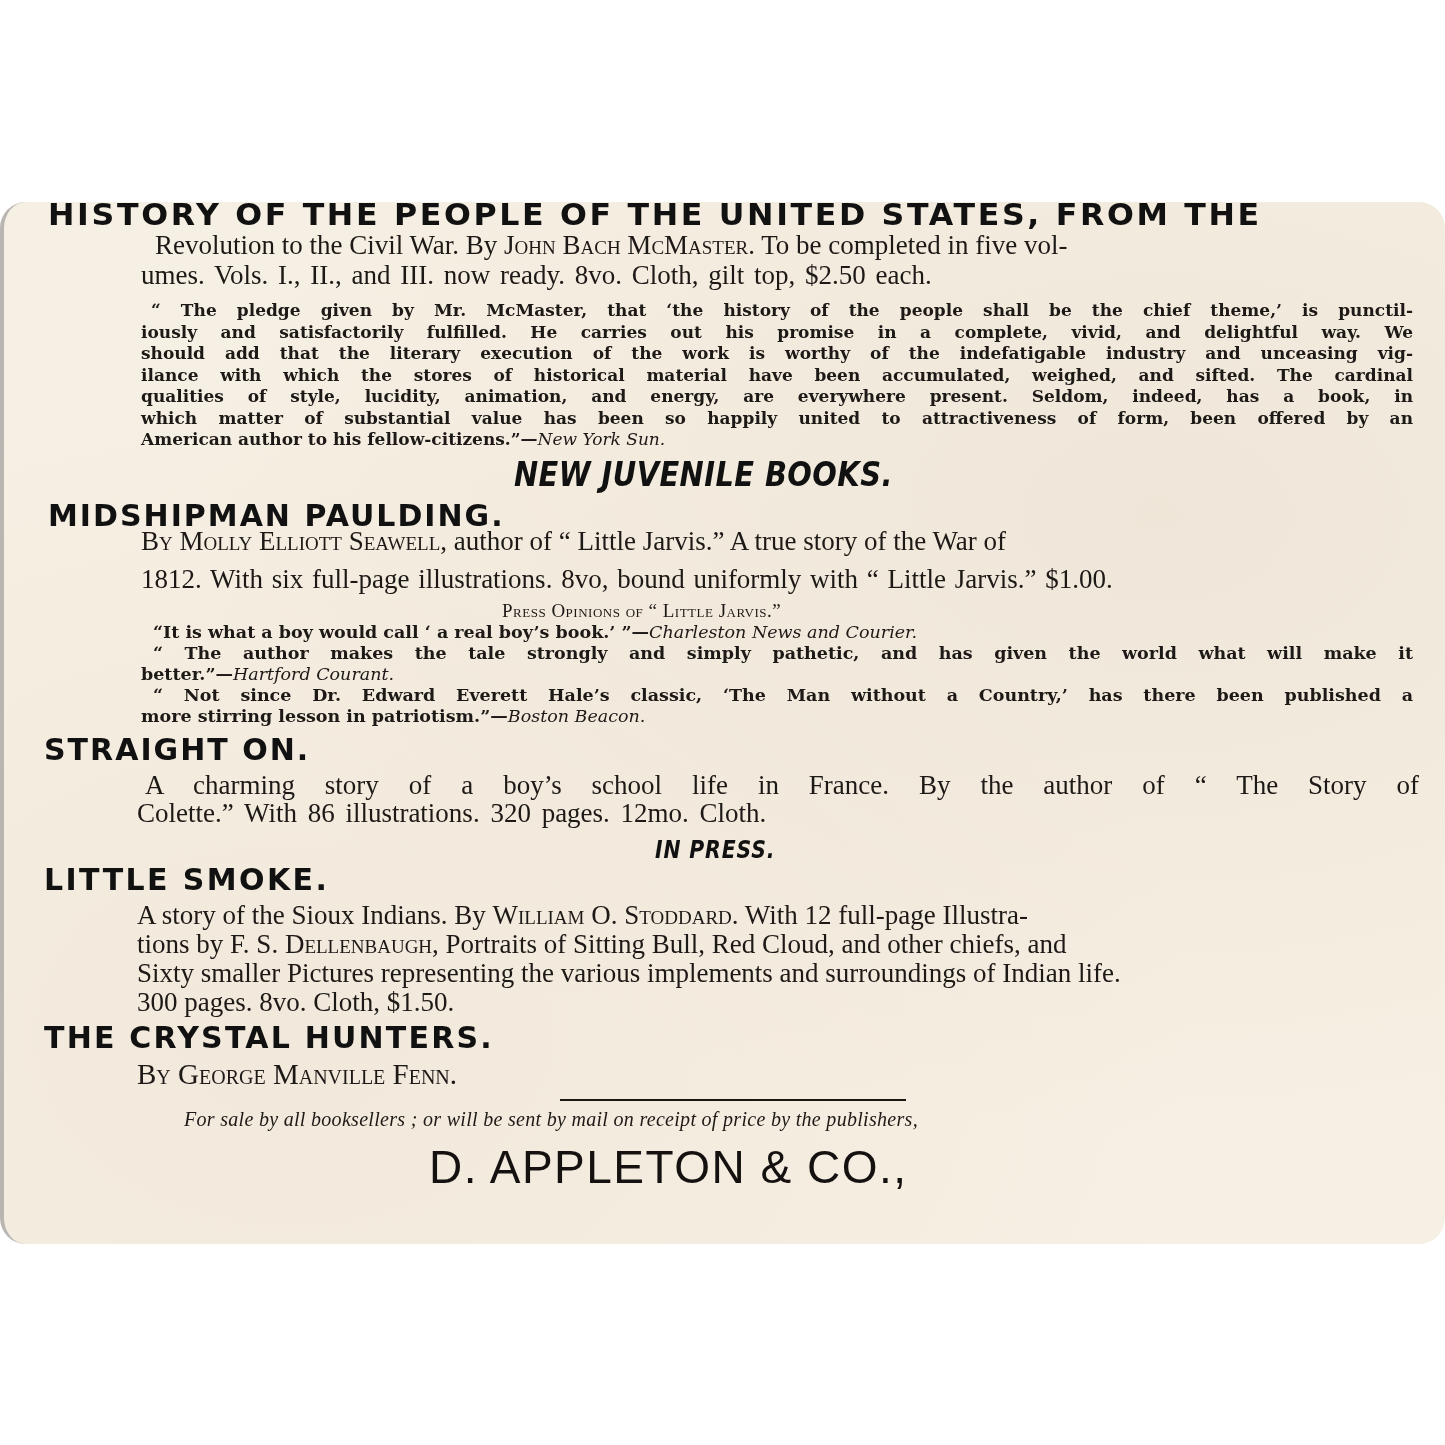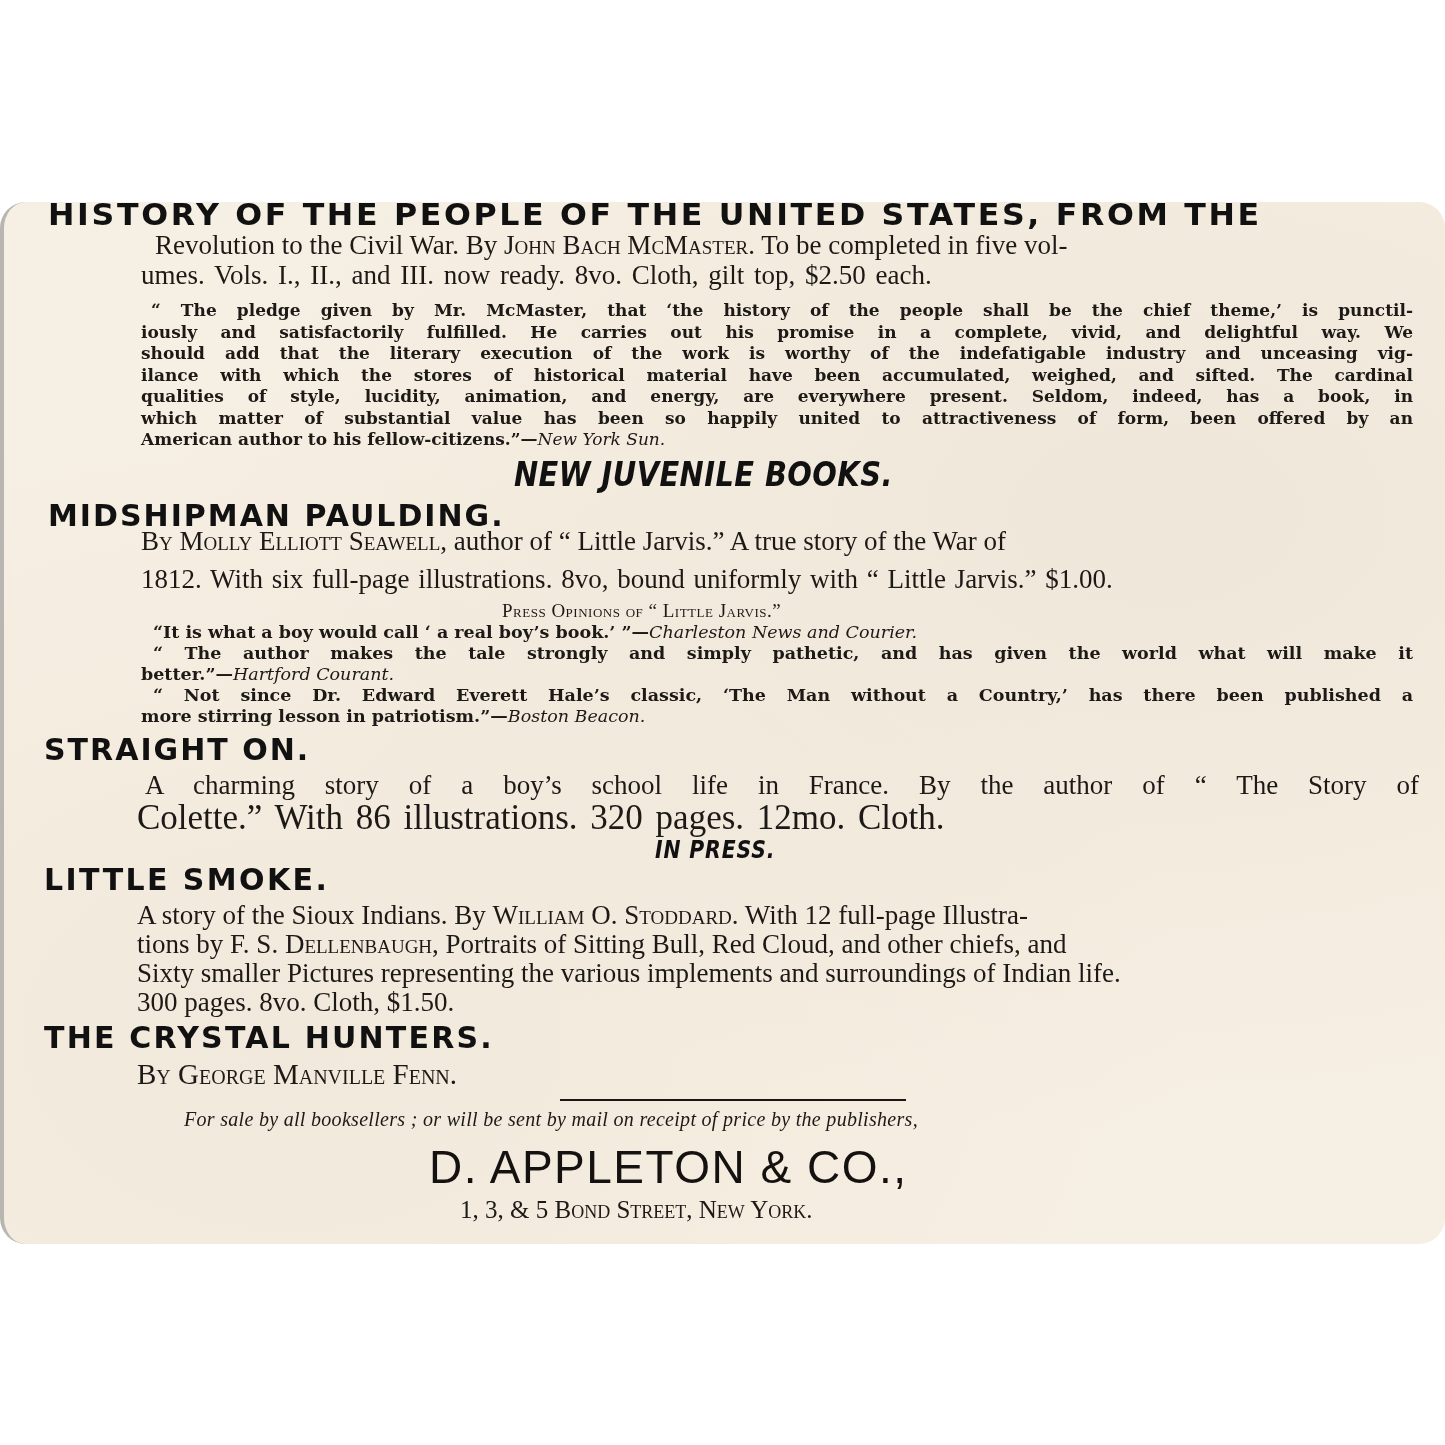--- a/index.html
+++ b/index.html
@@ -63,38 +63,35 @@
   <div class="abs clar" style="left:137px; top:420px; font-size:17.5px; line-height:21px; width:1272px;">
     <div style="padding-left:12px;"><span>“It is what a boy would call ‘ a real boy’s book.’ ”—</span><i style="font-weight:normal;">Charleston News and Courier.</i></div>
     <div class="just" style="padding-left:12px;">“ The author makes the tale strongly and simply pathetic, and has given the world what will make it</div>
     <div><span>better.”—</span><i style="font-weight:normal;">Hartford Courant.</i></div>
     <div class="just" style="padding-left:12px;">“ Not since Dr. Edward Everett Hale’s classic, ‘The Man without a Country,’ has there been published a</div>
     <div><span>more stirring lesson in patriotism.”—</span><i style="font-weight:normal;">Boston Beacon.</i></div>
   </div>
 
   <div class="abs gothic" style="left:40px; top:530px; font-size:30px; letter-spacing:2px;">STRAIGHT ON.</div>
   <div class="abs roman just" style="left:133px; top:568px; font-size:27px; width:1274px;margin-left:8px;">A charming story of a boy’s school life in France.   By the author of “ The Story of</div>
-  <div class="abs roman" style="left:133px; top:596px; font-size:35px; word-spacing:4px;">Colette.”  With 86 illustrations.  320 pages.  12mo.  Cloth.</div>
+  <div class="abs roman" style="left:133px; top:596px; font-size:27px; word-spacing:4px;">Colette.”  With 86 illustrations.  320 pages.  12mo.  Cloth.</div>
   <div class="abs gothic" style="left:651px; top:634px; font-size:24px; font-style:italic; letter-spacing:1px; transform:scaleX(0.85); transform-origin:left;">IN PRESS.</div>
 
   <div class="abs gothic" style="left:40px; top:660px; font-size:30px; letter-spacing:2.4px;">LITTLE SMOKE.</div>
   <div class="abs roman" style="left:133px; top:698px; font-size:27px; width:1274px;">
     <span>A story of the Sioux Indians.  By </span><span class="sc">William O. Stoddard</span><span>.  With 12 full-page Illustra-</span>
   </div>
   <div class="abs roman" style="left:133px; top:727px; font-size:27px; width:1274px;">
     <span>tions by F. S. </span><span class="sc">Dellenbaugh</span><span>, Portraits of Sitting Bull, Red Cloud, and other chiefs, and</span>
   </div>
   <div class="abs roman" style="left:133px; top:756px; font-size:27px;">Sixty smaller Pictures representing the various implements and surroundings of Indian life.</div>
   <div class="abs roman" style="left:133px; top:785px; font-size:27px;">300 pages.   8vo.   Cloth, $1.50.</div>
 
   <div class="abs gothic" style="left:40px; top:818px; font-size:30px; letter-spacing:2.2px;">THE CRYSTAL HUNTERS.</div>
   <div class="abs roman" style="left:133px; top:856px; font-size:29px;">
     <span class="sc">By </span><span class="sc">George Manville Fenn.</span>
   </div>
 
   <div class="rule" style="left:556px; top:897px; width:346px; height:2px;"></div>
   <div class="abs roman" style="left:180px; top:906px; font-size:20px; font-style:italic; letter-spacing:0.3px;">For sale by all booksellers ; or will be sent by mail on receipt of price by the publishers,</div>
   <div class="abs" style="left:425px; top:938px; font-family:'Liberation Sans', sans-serif; font-size:46px; letter-spacing:1.5px; color:#141110;">D. APPLETON &amp; CO.,</div>
-  <div class="abs roman" style="left:456px; top:994px; font-size:25px;">
-    <span>1, 3, &amp; 5 </span><span class="sc">Bond Street, New York.</span>
-  </div>
 
 </div>
 
 </body></html>

